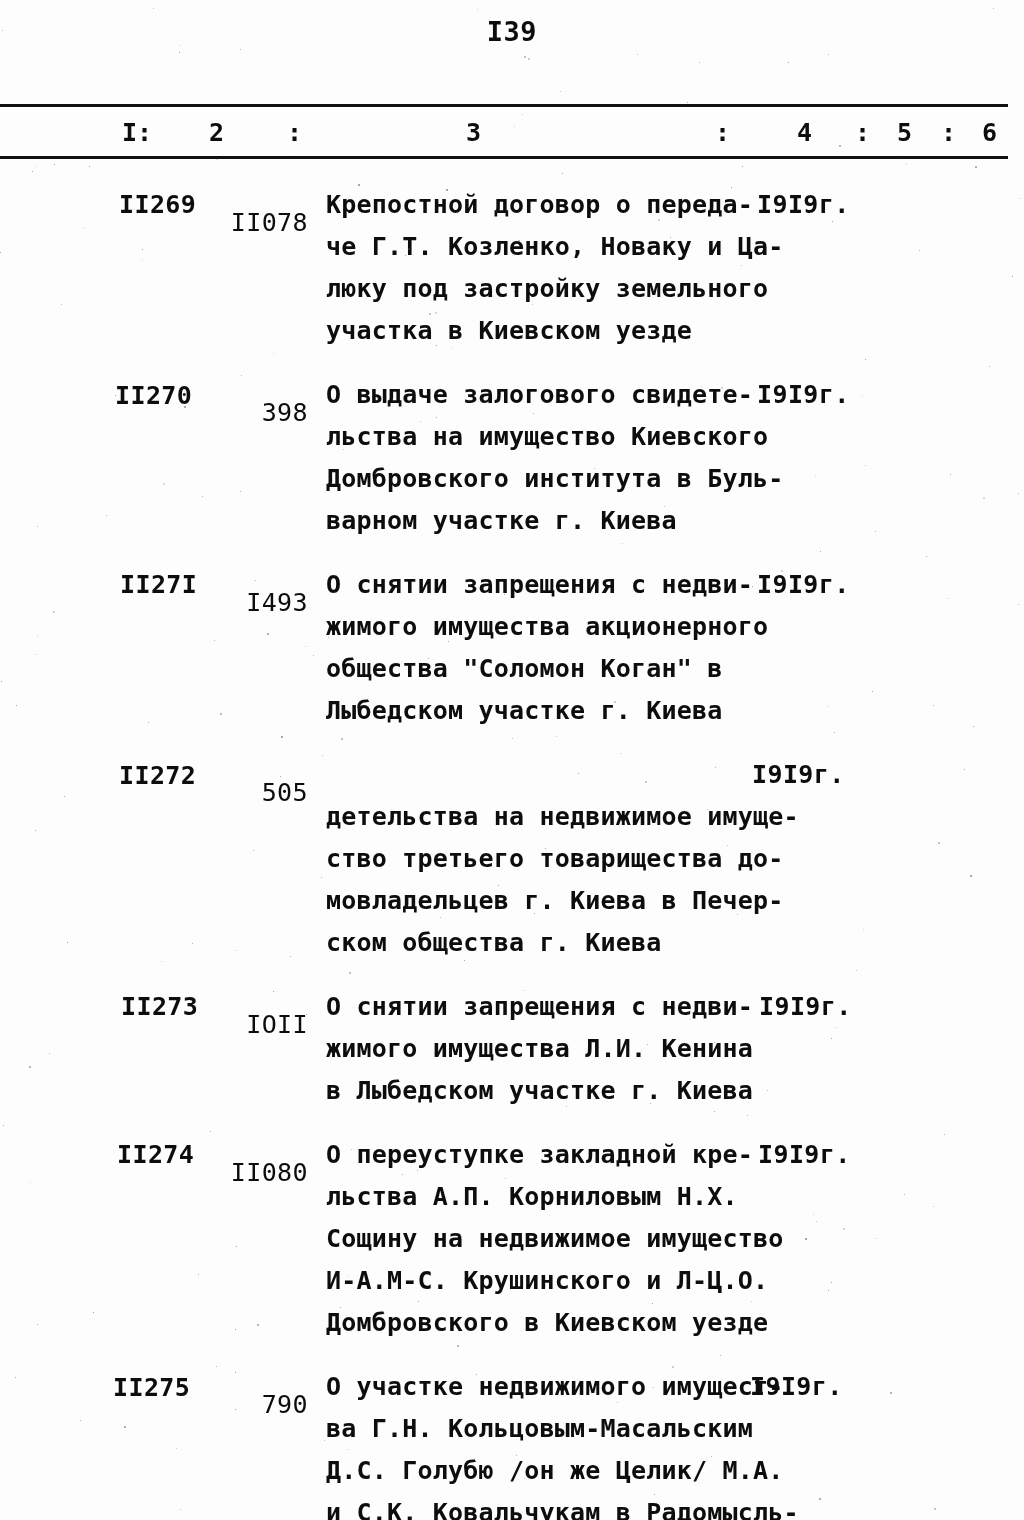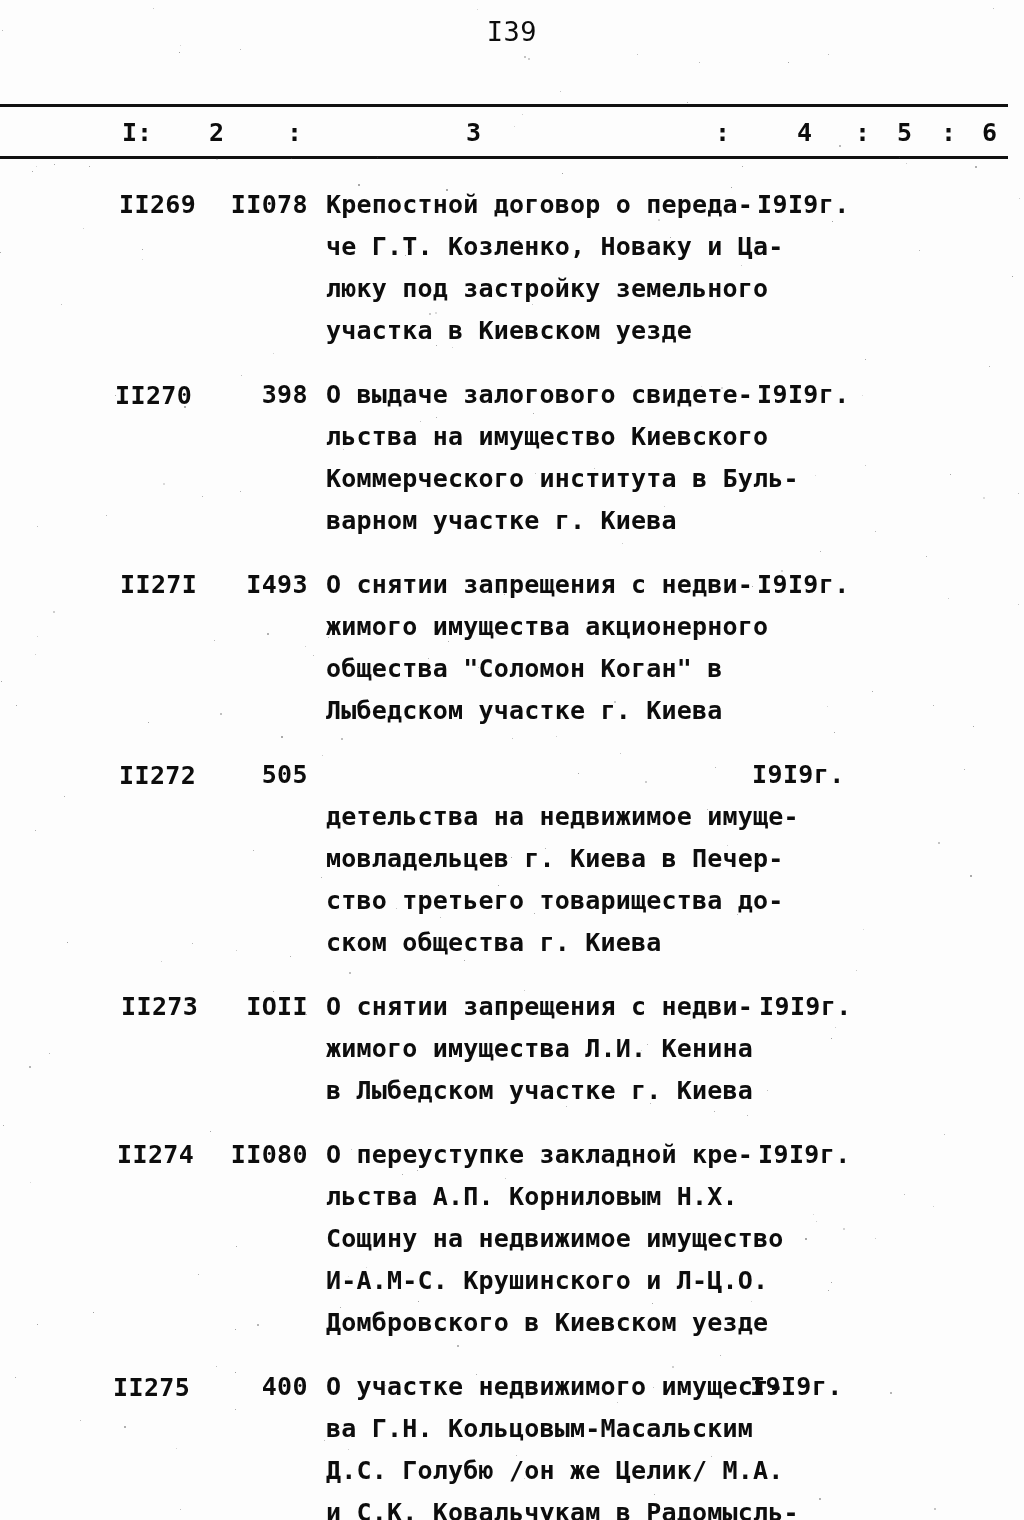--- a/index.html
+++ b/index.html
@@ -33,21 +33,21 @@
   }
 
   
   #folio {
     position: absolute;
     top: 16px;
     left: 0;
     width: 1024px;
     text-align: center;
     font-size: 27px;
-    font-weight: 400;
+    font-weight: 700;
     letter-spacing: .5px;
   }
 
   
   #rule-top {
     position: absolute;
     left: 0px;
     top: 104px;
     width: 1008px;
     height: 3px;
@@ -110,22 +110,23 @@
     font-size: 25px;
     font-weight: 700;
     letter-spacing: .4px;
   }
   .col-no {
     position: absolute;
     left: 196px;
     width: 112px;
     text-align: right;
     font-size: 25px;
-    font-weight: 700;
+    font-weight: 400;
     letter-spacing: .4px;
+    margin-top: 18px;
   }
   .col-desc {
     position: absolute;
     left: 326px;
     font-size: 25px;
     font-weight: 700;
     letter-spacing: .2px;
     white-space: pre;
   }
   .col-year {
@@ -172,50 +173,50 @@
   <div id="entries">
       <div class="entry j1">
         <div class="eline"><span class="col-id">II269</span><span class="col-no">II078</span><span class="col-year" style="left: 757px;">I9I9г.</span><span class="col-desc">Крепостной договор о переда-</span></div>
         <div class="eline"><span class="col-desc">че Г.Т. Козленко, Новаку и Ца-</span></div>
         <div class="eline"><span class="col-desc">люку под застройку земельного</span></div>
         <div class="eline"><span class="col-desc">участка в Киевском уезде</span></div>
       </div>
       <div class="entry j2">
         <div class="eline"><span class="col-id">II270</span><span class="col-no">398</span><span class="col-year" style="left: 757px;">I9I9г.</span><span class="col-desc">О выдаче залогового свидете-</span></div>
         <div class="eline"><span class="col-desc">льства на имущество Киевского</span></div>
-        <div class="eline"><span class="col-desc">Коммерческого института в Буль-</span></div>
+        <div class="eline"><span class="col-desc">Домбровского института в Буль-</span></div>
         <div class="eline"><span class="col-desc">варном участке г. Киева</span></div>
       </div>
       <div class="entry j3">
         <div class="eline"><span class="col-id">II27I</span><span class="col-no">I493</span><span class="col-year" style="left: 757px;">I9I9г.</span><span class="col-desc">О снятии запрещения с недви-</span></div>
         <div class="eline"><span class="col-desc">жимого имущества акционерного</span></div>
         <div class="eline"><span class="col-desc">общества "Соломон Коган" в</span></div>
         <div class="eline"><span class="col-desc">Лыбедском участке г. Киева</span></div>
       </div>
       <div class="entry j4">
         <div class="eline"><span class="col-id">II272</span><span class="col-no">505</span><span class="col-year" style="left: 752px;">I9I9г.</span></div>
         <div class="eline"><span class="col-desc">детельства на недвижимое имуще-</span></div>
+        <div class="eline"><span class="col-desc">ство третьего товарищества до-</span></div>
         <div class="eline"><span class="col-desc">мовладельцев г. Киева в Печер-</span></div>
-        <div class="eline"><span class="col-desc">ство третьего товарищества до-</span></div>
         <div class="eline"><span class="col-desc">ском общества г. Киева</span></div>
       </div>
       <div class="entry j5">
         <div class="eline"><span class="col-id">II273</span><span class="col-no">IOII</span><span class="col-year" style="left: 759px;">I9I9г.</span><span class="col-desc">О снятии запрещения с недви-</span></div>
         <div class="eline"><span class="col-desc">жимого имущества Л.И. Кенина</span></div>
         <div class="eline"><span class="col-desc">в Лыбедском участке г. Киева</span></div>
       </div>
       <div class="entry j6">
         <div class="eline"><span class="col-id">II274</span><span class="col-no">II080</span><span class="col-year" style="left: 758px;">I9I9г.</span><span class="col-desc">О переуступке закладной кре-</span></div>
         <div class="eline"><span class="col-desc">льства А.П. Корниловым Н.Х.</span></div>
         <div class="eline"><span class="col-desc">Сощину на недвижимое имущество</span></div>
         <div class="eline"><span class="col-desc">И-А.М-С. Крушинского и Л-Ц.О.</span></div>
         <div class="eline"><span class="col-desc">Домбровского в Киевском уезде</span></div>
       </div>
       <div class="entry j7">
-        <div class="eline"><span class="col-id">II275</span><span class="col-no">400</span><span class="col-year" style="left: 750px;">I9I9г.</span><span class="col-desc">О участке недвижимого имущест-</span></div>
+        <div class="eline"><span class="col-id">II275</span><span class="col-no">790</span><span class="col-year" style="left: 750px;">I9I9г.</span><span class="col-desc">О участке недвижимого имущест-</span></div>
         <div class="eline"><span class="col-desc">ва Г.Н. Кольцовым-Масальским</span></div>
         <div class="eline"><span class="col-desc">Д.С. Голубю /он же Целик/ М.А.</span></div>
         <div class="eline"><span class="col-desc">и С.К. Ковальчукам в Радомысль-</span></div>
       </div>
     </div>
 
   <div id="speckle">
       <div class="fleck" style="width: 1px; height: 1px; left: 54px; top: 164px; opacity: 0.64;"></div>
       <div class="fleck" style="width: 1px; height: 1px; left: 828px; top: 54px; opacity: 0.52;"></div>
       <div class="fleck" style="width: 2px; height: 2px; left: 341px; top: 738px; opacity: 0.47;"></div>

